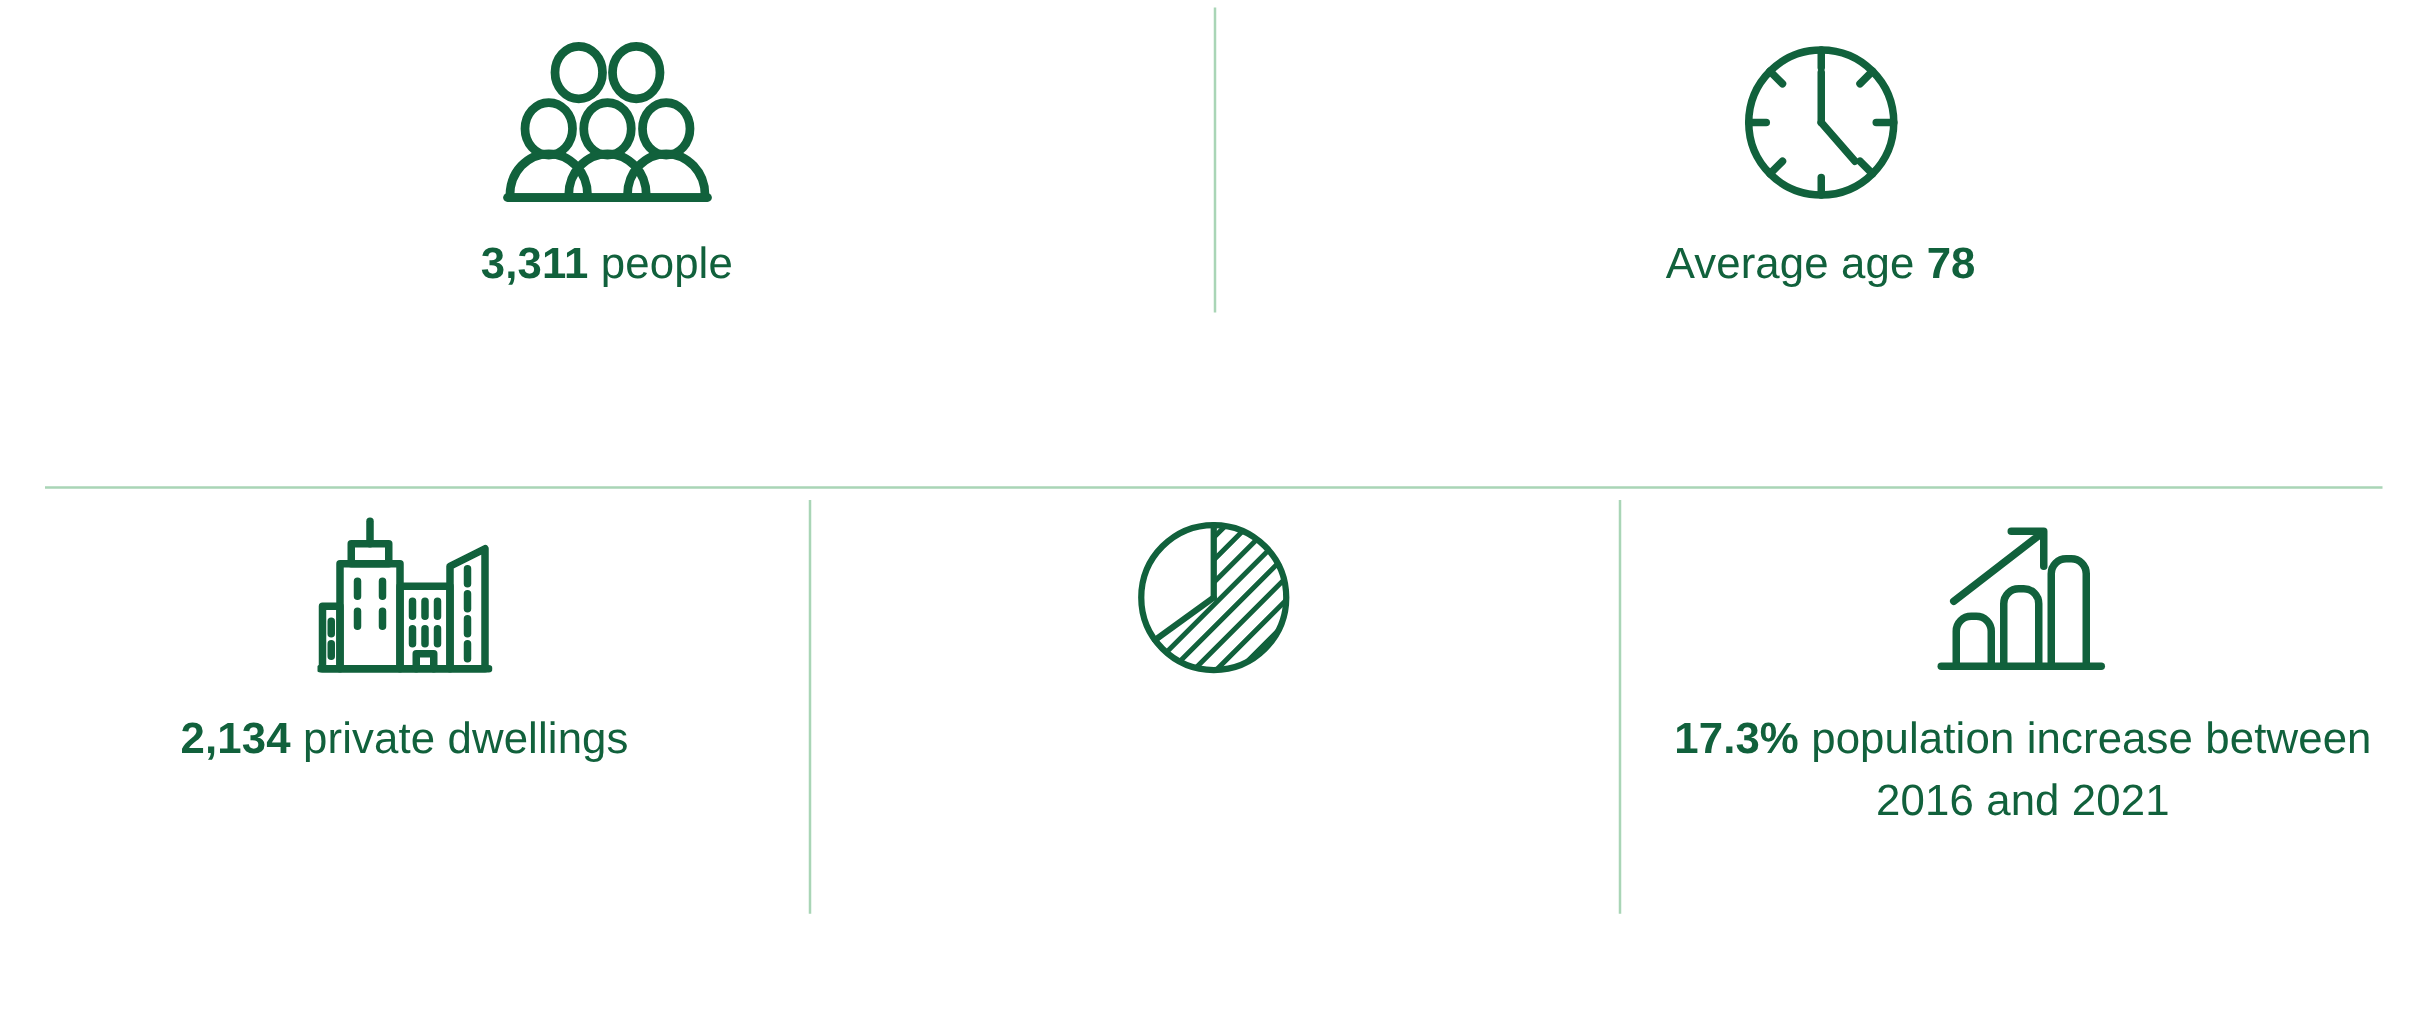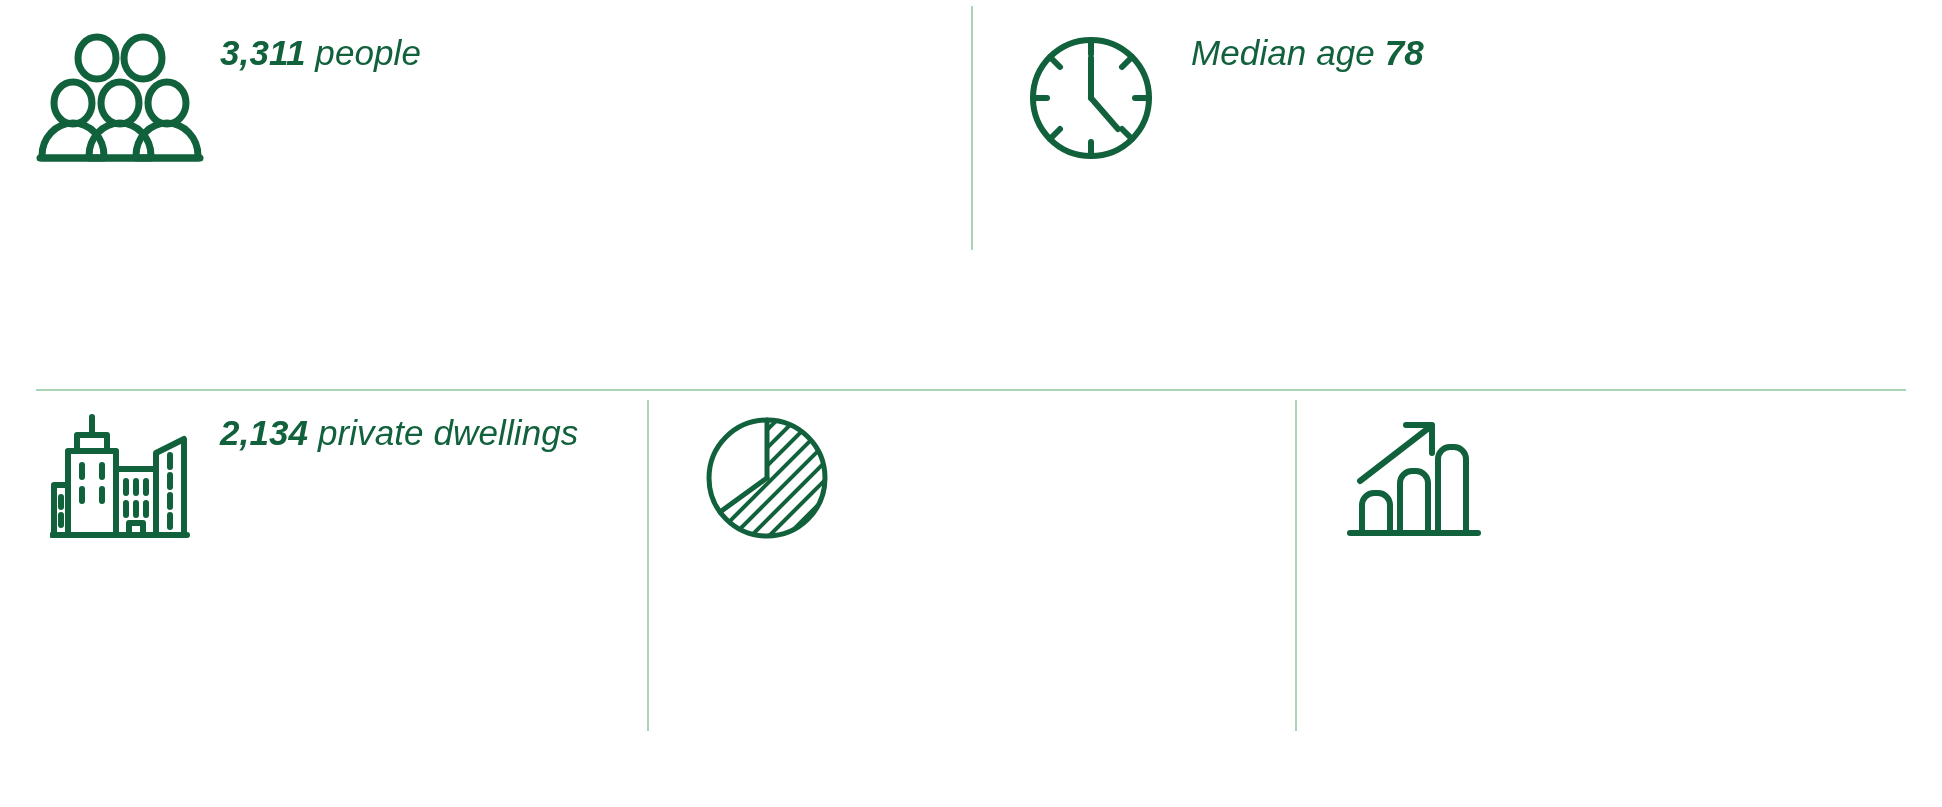--- a/index.html
+++ b/index.html
@@ -43,24 +43,24 @@
     top: 389px;
     height: 2px;
     background: #a9d5b6;
   }
 
   
   .stat-cell {
     flex: 1 1 0;
     position: relative;
     display: flex;
-    align-items: flex-start;
+    flex-direction: column;
+    align-items: center;
     justify-content: flex-start;
     padding: 0 20px;
-    font-style: italic;
   }
   .row-top .stat-cell    { padding-top: 28px; }
   .row-bottom .stat-cell { padding-top: 18px; }
 
   
   .stat-cell.has-rule::before {
     content: "";
     position: absolute;
     left: 0;
     width: 2px;
@@ -136,21 +136,21 @@
           <path d="M25 25 L35 35"></path>
           <path d="M107 25 L97 35"></path>
           <path d="M25 107 L35 97"></path>
           <path d="M107 107 L97 97"></path>
 
           <path d="M66 66 L66 26"></path>
           <path d="M66 66 L93 97"></path>
         </svg>
       </div>
       <div class="stat-caption">
-        <span>Median age </span><span class="v">78</span>
+        <span>Average age </span><span class="v">78</span>
       </div>
     </div>
 
 
     <div class="row-divider"></div>
   </div>
 
   <div class="stat-row row-bottom">
 
     <div class="stat-cell">
@@ -233,16 +233,19 @@
           <path d="M16 68 L86 14"></path>
           <path d="M62 12 L88 12 L88 40"></path>
 
           <path d="M18 120 L18 92 A12 12 0 0 1 30 80 L34 80 A12 12 0 0 1 46 92 L46 120"></path>
           <path d="M56 120 L56 70 A12 12 0 0 1 68 58 L72 58 A12 12 0 0 1 84 70 L84 120"></path>
           <path d="M94 120 L94 46 A12 12 0 0 1 106 34 L110 34 A12 12 0 0 1 122 46 L122 120"></path>
 
           <path d="M6 120 L134 120"></path>
         </svg>
       </div>
+      <div class="stat-caption">
+        <span class="v">17.3%</span><span> population increase between 2016 and 2021</span>
+      </div>
     </div>
   </div>
 
 </div>
 
 </body></html>

